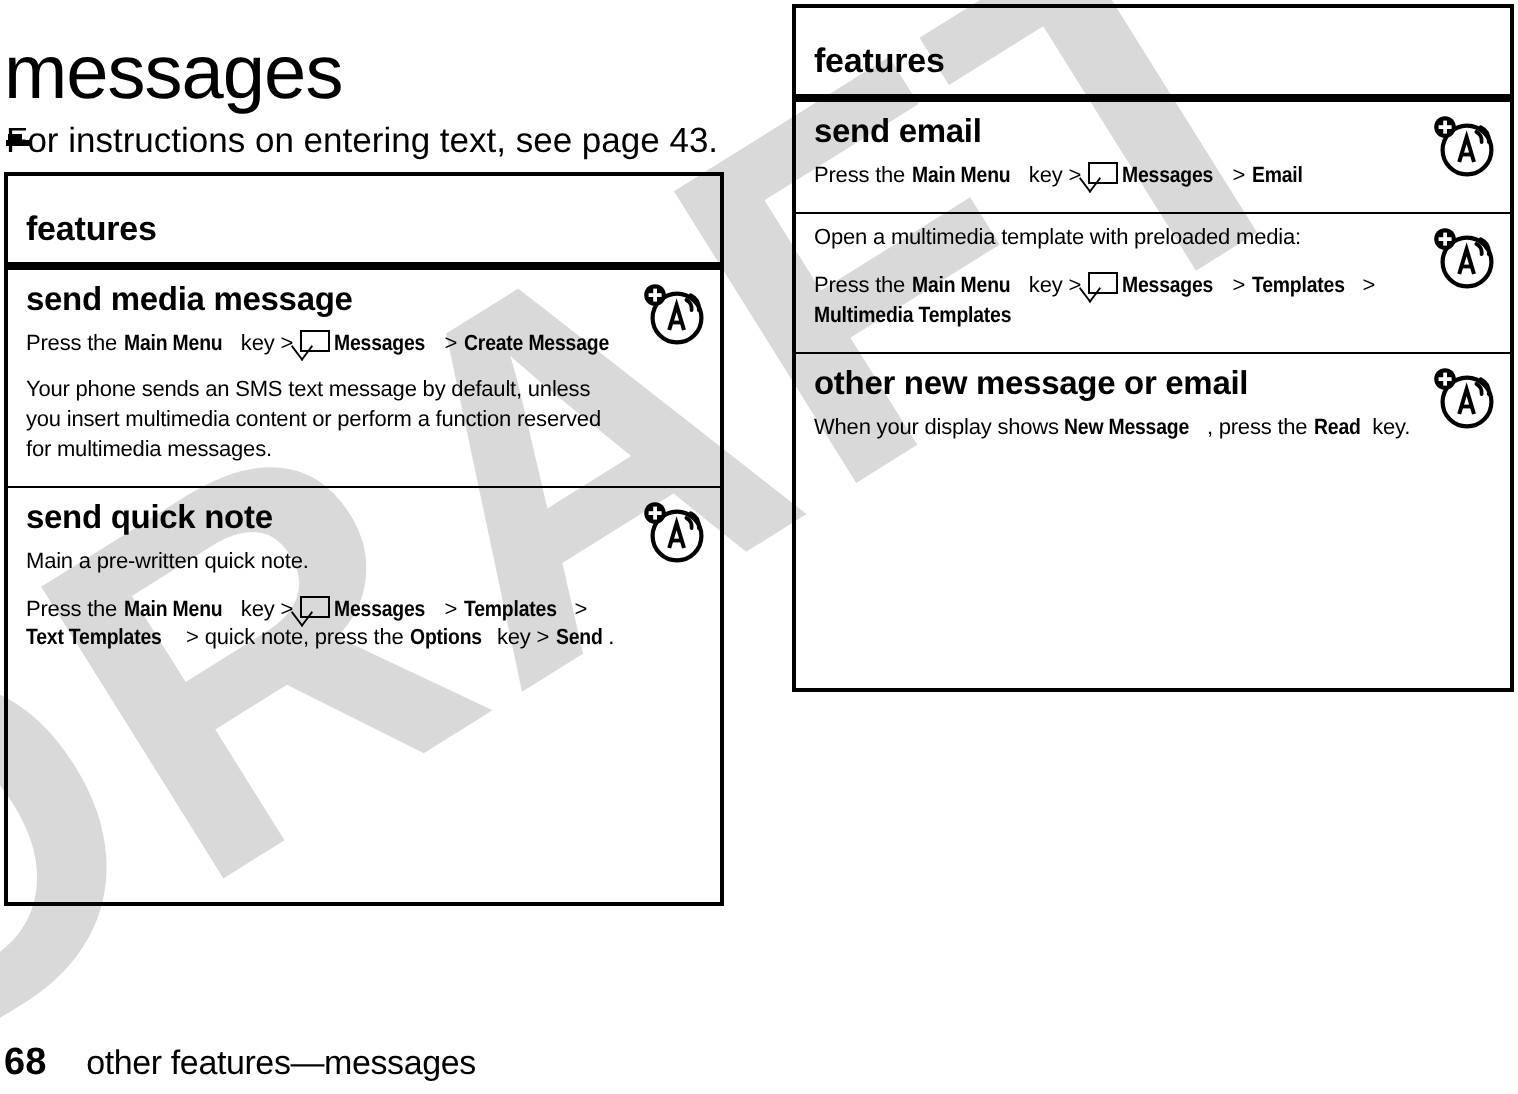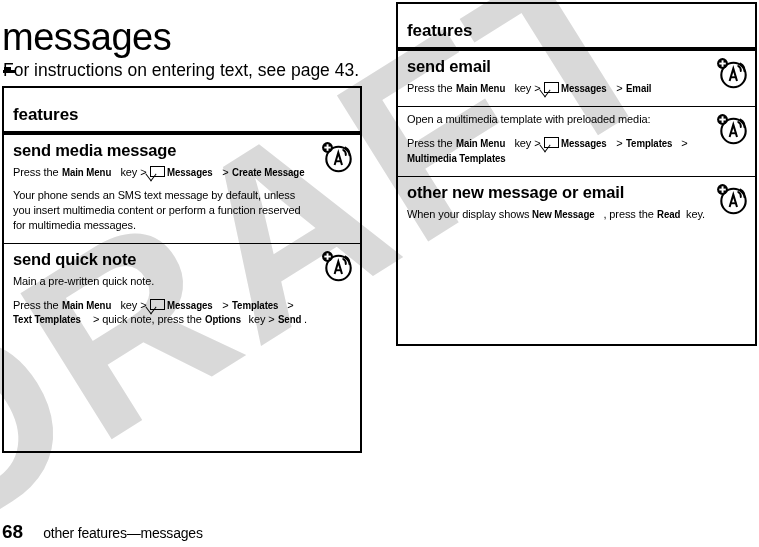--- a/index.html
+++ b/index.html
@@ -179,21 +179,21 @@
     display: flex;
     align-items: baseline;
     gap: 20px;
     margin-top: 16px;
   }
   #page-number {
     font-size: 19px;
     font-weight: bold;
   }
   #footer-title {
-    font-size: 14px;
+    font-size: 17px;
     letter-spacing: -0.2px;
   }
 </style>
 </head>
 <body>
 
 <div id="watermark">
   <div class="wm-text">DRAFT</div>
 </div>
 

